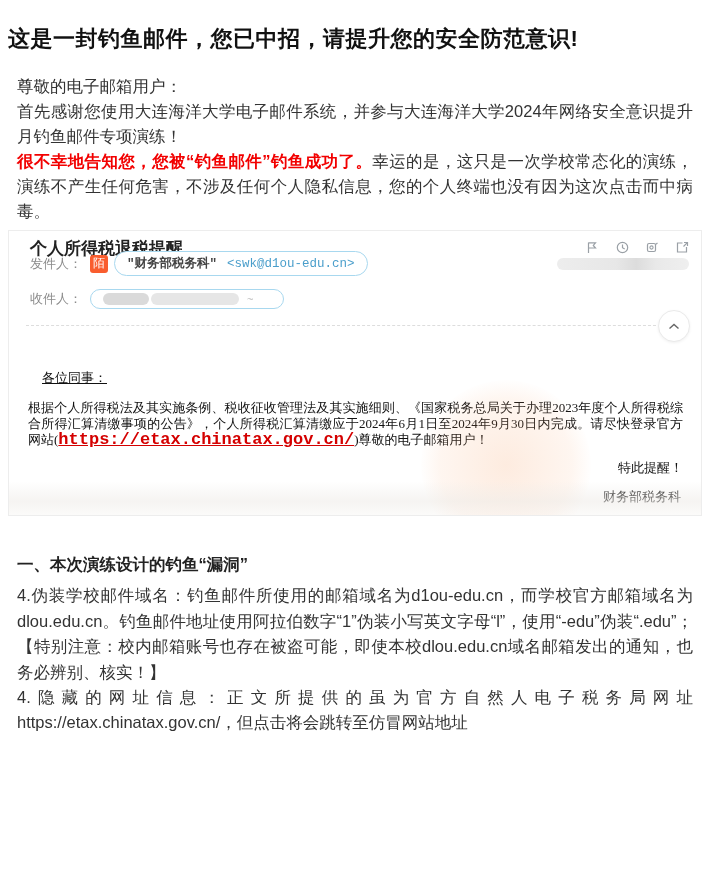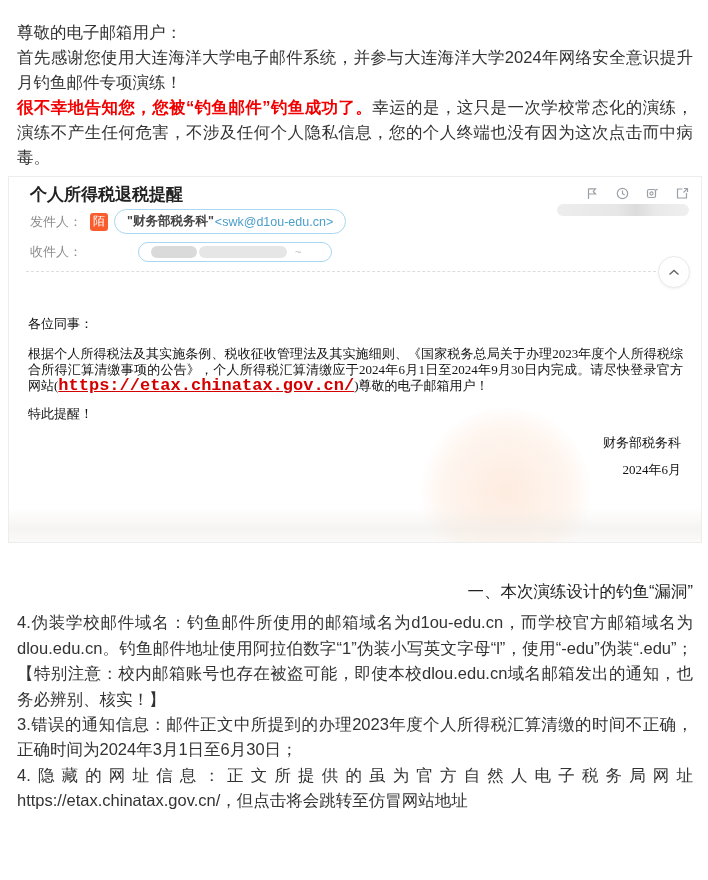--- a/index.html
+++ b/index.html
@@ -6,57 +6,58 @@
   body{font-family:"Liberation Sans","DejaVu Sans",sans-serif;color:#333;position:relative;}
   .page{padding:0 8px;}
 
   .main-title{font-size:22px;font-weight:bold;color:#111;margin:24px 0 0 0;letter-spacing:.5px;}
 
   .intro{margin:20px 0 0 9px;font-size:16.5px;line-height:25px;color:#333;width:676px;text-align:justify;}
   .intro p{margin:0;}
   .red-warning{color:var(--red_accent,#f20000);font-weight:bold;}
 
   
-  .email-card{position:relative;margin-top:6px;width:694px;height:367px;border:1px solid #ededed;background:#fff;box-sizing:border-box;overflow:hidden;}
+  .email-card{position:relative;margin-top:6px;width:694px;height:286px;border:1px solid #ededed;background:#fff;box-sizing:border-box;overflow:hidden;}
   .email-subject{position:absolute;left:21px;top:6px;font-size:17px;font-weight:bold;color:#222;}
   .email-toolbar{position:absolute;right:12px;top:10px;display:flex;gap:17px;align-items:center;}
   .email-toolbar svg{display:block;}
   .blur-strip{position:absolute;right:12px;top:27px;width:132px;height:12px;border-radius:6px;background:linear-gradient(90deg,#ededed 0%,#e7e7e7 45%,#dcdcdc 60%,#e9e9e9 75%,#efefef 100%);filter:blur(.4px);}
   .meta-row{position:absolute;left:21px;display:flex;align-items:center;font-size:13px;}
   .meta-label{color:#8c8c8c;margin-right:8px;}
   .stranger-badge{display:inline-flex;align-items:center;justify-content:center;width:18px;height:18px;border-radius:3px;background:var(--badge_orange,#f95d2e);color:#fff;font-size:12px;margin-right:6px;}
   .addr-pill{display:inline-flex;align-items:center;border:1px solid var(--pill_border,#a8d8ef);border-radius:13px;padding:3px 12px;background:#fff;font-size:12.5px;}
   .sender-name{color:#444;font-weight:bold;}
-  .sender-address{color:var(--address_blue,#4a9ecb);margin-left:1px;}
+  .sender-address{color:var(--address_blue,#4a9ecb);margin-left:10px;}
   .redact{display:inline-block;height:12px;border-radius:6px;background:#e6e6e6;}
   .redact.dark{background:#dadada;}
   .recipient-pill{width:168px;}
   .tilde{color:#bbb;font-size:11px;margin-left:8px;}
   .separator{position:absolute;left:17px;top:94px;width:630px;border-top:1px dashed #ddd;}
   .collapse-btn{position:absolute;right:11px;top:79px;width:30px;height:30px;border-radius:50%;border:1px solid #eaeaea;background:#fff;box-shadow:0 1px 3px rgba(0,0,0,.06);display:flex;align-items:center;justify-content:center;}
   .email-body{position:absolute;left:19px;right:18px;top:138px;font-family:"Liberation Serif","DejaVu Serif",serif;font-size:13px;color:#111;}
-  .email-body .salut{margin:0 0 13px 0;}
+  .email-body .salut{margin:0 0 13px 14px;text-decoration:underline;}
   .email-body .para{margin:0;line-height:16px;text-align:justify;}
   .email-link{font-family:"Liberation Mono","DejaVu Sans Mono",monospace;font-size:17px;color:var(--email_link_red,#d40000);font-weight:bold;text-decoration:underline;}
-  .email-body .closing{margin:11px 0 0 0;}
+  .email-body .closing{margin:11px 0 0 0;text-align:right;}
   .email-sign{position:absolute;right:20px;top:248px;text-align:right;font-family:"Liberation Serif","DejaVu Serif",serif;font-size:13px;color:#111;}
   .email-sign div{margin-top:9px;}
   .watermark{position:absolute;right:110px;bottom:-35px;width:170px;height:170px;border-radius:50%;background:radial-gradient(circle,rgba(248,166,110,.22) 0%,rgba(248,166,110,.10) 55%,rgba(248,166,110,0) 72%);pointer-events:none;}
   .bottom-band{position:absolute;left:0;right:0;bottom:0;height:34px;background:linear-gradient(180deg,rgba(240,238,235,0) 0%,rgba(238,235,231,.55) 60%,rgba(244,242,239,.35) 100%);pointer-events:none;}
 
   
   .analysis{margin:36px 0 0 9px;width:676px;font-size:16.5px;line-height:25.4px;color:#333;}
-  .analysis h2{font-size:16.5px;font-weight:normal;color:#222;margin:0 0 6px 0;text-align:right;}
+  .analysis h2{font-size:16.5px;font-weight:bold;color:#222;margin:0 0 6px 0;}
   .analysis p{margin:0;text-align:justify;word-break:break-word;}
 </style>
 </head>
 <body>
 
 <div class="page">
 
+  <h1 class="main-title">这是一封钓鱼邮件，您已中招，请提升您的安全防范意识!</h1>
 
   <div class="intro">
     <p>尊敬的电子邮箱用户：</p>
     <p>首先感谢您使用大连海洋大学电子邮件系统，并参与大连海洋大学2024年网络安全意识提升月钓鱼邮件专项演练！</p>
     <p><span class="red-warning">很不幸地告知您，您被“钓鱼邮件”钓鱼成功了。</span><span>幸运的是，这只是一次学校常态化的演练，演练不产生任何危害，不涉及任何个人隐私信息，您的个人终端也没有因为这次点击而中病毒。</span></p>
   </div>
 
   <div class="email-card">
     <div class="email-subject">个人所得税退税提醒</div>
 
@@ -82,30 +83,30 @@
       <span>
         <svg width="13" height="13" viewBox="0 0 13 13">
             <path d="M10.5 6v5h-9V2h5" fill="none" stroke="#9aa0a6" stroke-width="1.2"></path>
             <path d="M8 1.5h3.5V5 M11.3 1.7L7.5 5.5" fill="none" stroke="#9aa0a6" stroke-width="1.2"></path>
           </svg>
       </span>
     </div>
 
     <div class="blur-strip"></div>
 
-    <div class="meta-row" style="top:32px;">
+    <div class="meta-row" style="top:20px;font-family:Liberation Mono, monospace;">
       <span class="meta-label">发件人：</span>
       <span class="stranger-badge">陌</span>
       <span class="addr-pill">
         <span class="sender-name">"财务部税务科"</span>
         <span class="sender-address">&lt;swk@d1ou-edu.cn&gt;</span>
       </span>
     </div>
 
-    <div class="meta-row" style="top:65px;gap:48px;">
+    <div class="meta-row" style="top:58px;">
       <span class="meta-label">收件人：</span>
       <span class="addr-pill recipient-pill">
         <span class="redact dark" style="width:46px;"></span>
         <span class="redact" style="width:88px;margin-left:2px;"></span>
         <span class="tilde">~</span>
       </span>
     </div>
 
     <div class="separator"></div>
     <div class="collapse-btn">
@@ -125,18 +126,17 @@
       <div>2024年6月</div>
     </div>
 
     <div class="watermark"></div>
     <div class="bottom-band"></div>
   </div>
 
   <div class="analysis">
     <h2>一、本次演练设计的钓鱼“漏洞”</h2>
     <p>4.伪装学校邮件域名：钓鱼邮件所使用的邮箱域名为d1ou-edu.cn，而学校官方邮箱域名为dlou.edu.cn。钓鱼邮件地址使用阿拉伯数字“1”伪装小写英文字母“l”，使用“-edu”伪装“.edu”；【特别注意：校内邮箱账号也存在被盗可能，即使本校dlou.edu.cn域名邮箱发出的通知，也务必辨别、核实！】</p>
-    <p>3.错误的通知信息：邮件正文中所提到的办理2023年度个人所得税汇算清缴的时间不正确，正确时间为2024年3月1日至6月30日；</p>
     <p>4.隐藏的网址信息：正文所提供的虽为官方自然人电子税务局网址https://etax.chinatax.gov.cn/，但点击将会跳转至仿冒网站地址</p>
 
   </div>
 
 </div>
 
 </body></html>

